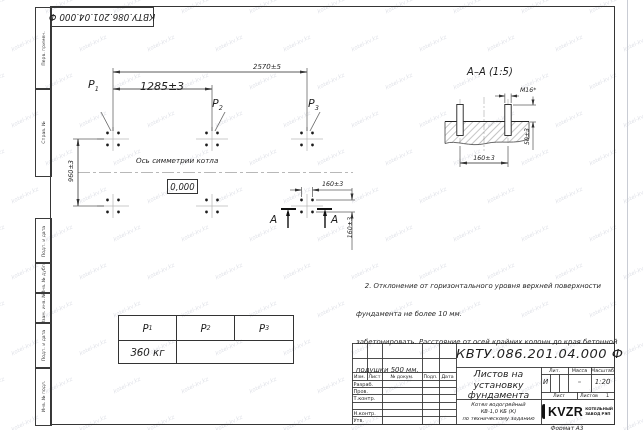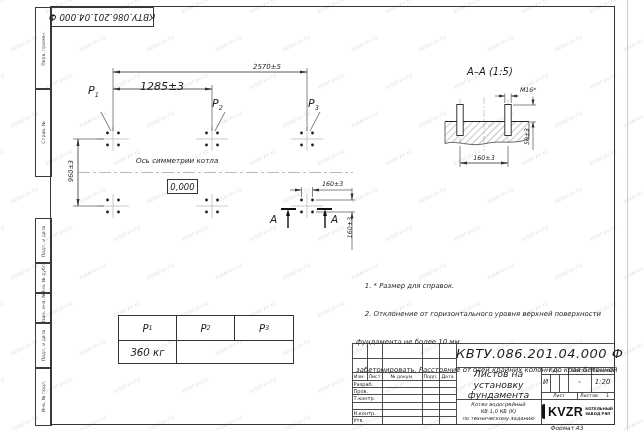--- a/index.html
+++ b/index.html
@@ -349,21 +349,21 @@
       <span>Инв. № подл.</span>
     </div>
 
   <div class="corner-stamp">
     <span>КВТУ.086.201.04.000  Ф</span>
   </div>
 
   <div class="lbl ctr" style="left:240px;top:63px;width:54px;font-size:7px;">2570±5</div>
   <div class="lbl ctr" style="left:135px;top:80px;width:54px;font-size:11px;">1285±3</div>
   <div class="lbl ctr" style="left:55px;top:167px;width:32px;font-size:6.5px;transform:rotate(-90deg);">960±3</div>
-  <div class="lbl" style="left:88px;top:84px;font-size:11px;"><span>P</span><sub style="font-size:6.5px;">1</sub></div>
+  <div class="lbl" style="left:88px;top:78px;font-size:11px;"><span>P</span><sub style="font-size:6.5px;">1</sub></div>
   <div class="lbl" style="left:212px;top:97px;font-size:11px;"><span>P</span><sub style="font-size:6.5px;">2</sub></div>
   <div class="lbl" style="left:308px;top:97px;font-size:11px;"><span>P</span><sub style="font-size:6.5px;">3</sub></div>
   <div class="lbl" style="left:136px;top:156px;font-size:7.2px;">Ось симметрии котла</div>
   <div class="level-box">
       <span>0,000</span>
     </div>
   <div class="lbl" style="left:322px;top:180px;font-size:6.3px;">160±3</div>
   <div class="lbl ctr" style="left:334px;top:224px;width:30px;font-size:6.3px;transform:rotate(-90deg);">160±3</div>
   <div class="lbl" style="left:270px;top:213px;font-size:10.5px;">А</div>
   <div class="lbl" style="left:331px;top:213px;font-size:10.5px;">А</div>
@@ -383,24 +383,24 @@
         <sub>2</sub>
       </div>
     <div class="cell last">
         <span>P</span>
         <sub>3</sub>
       </div>
     <div class="cell vrow">360 кг</div>
   </div>
 
   <div class="notes">
-    <div>    1. * Размер для справок.</div>
     <div>    2. Отклонение от горизонтального уровня верхней поверхности</div>
     <div>фундамента не более 10 мм.</div>
     <div>забетонировать. Расстояние от осей крайних колонн до края бетонной</div>
+    <div>подушки 500 мм.</div>
     
     
   </div>
 
   <div class="tbl-lbl ctr" style="left:352px;top:373.5px;width:15px;font-size:4.7px;">Изм.</div>
   <div class="tbl-lbl ctr" style="left:367px;top:373.5px;width:15px;font-size:4.7px;">Лист</div>
   <div class="tbl-lbl ctr" style="left:382px;top:373.5px;width:40px;font-size:4.7px;">№ докум.</div>
   <div class="tbl-lbl ctr" style="left:422px;top:373.5px;width:17px;font-size:4.7px;">Подп.</div>
   <div class="tbl-lbl ctr" style="left:439px;top:373.5px;width:17px;font-size:4.7px;">Дата</div>
 

